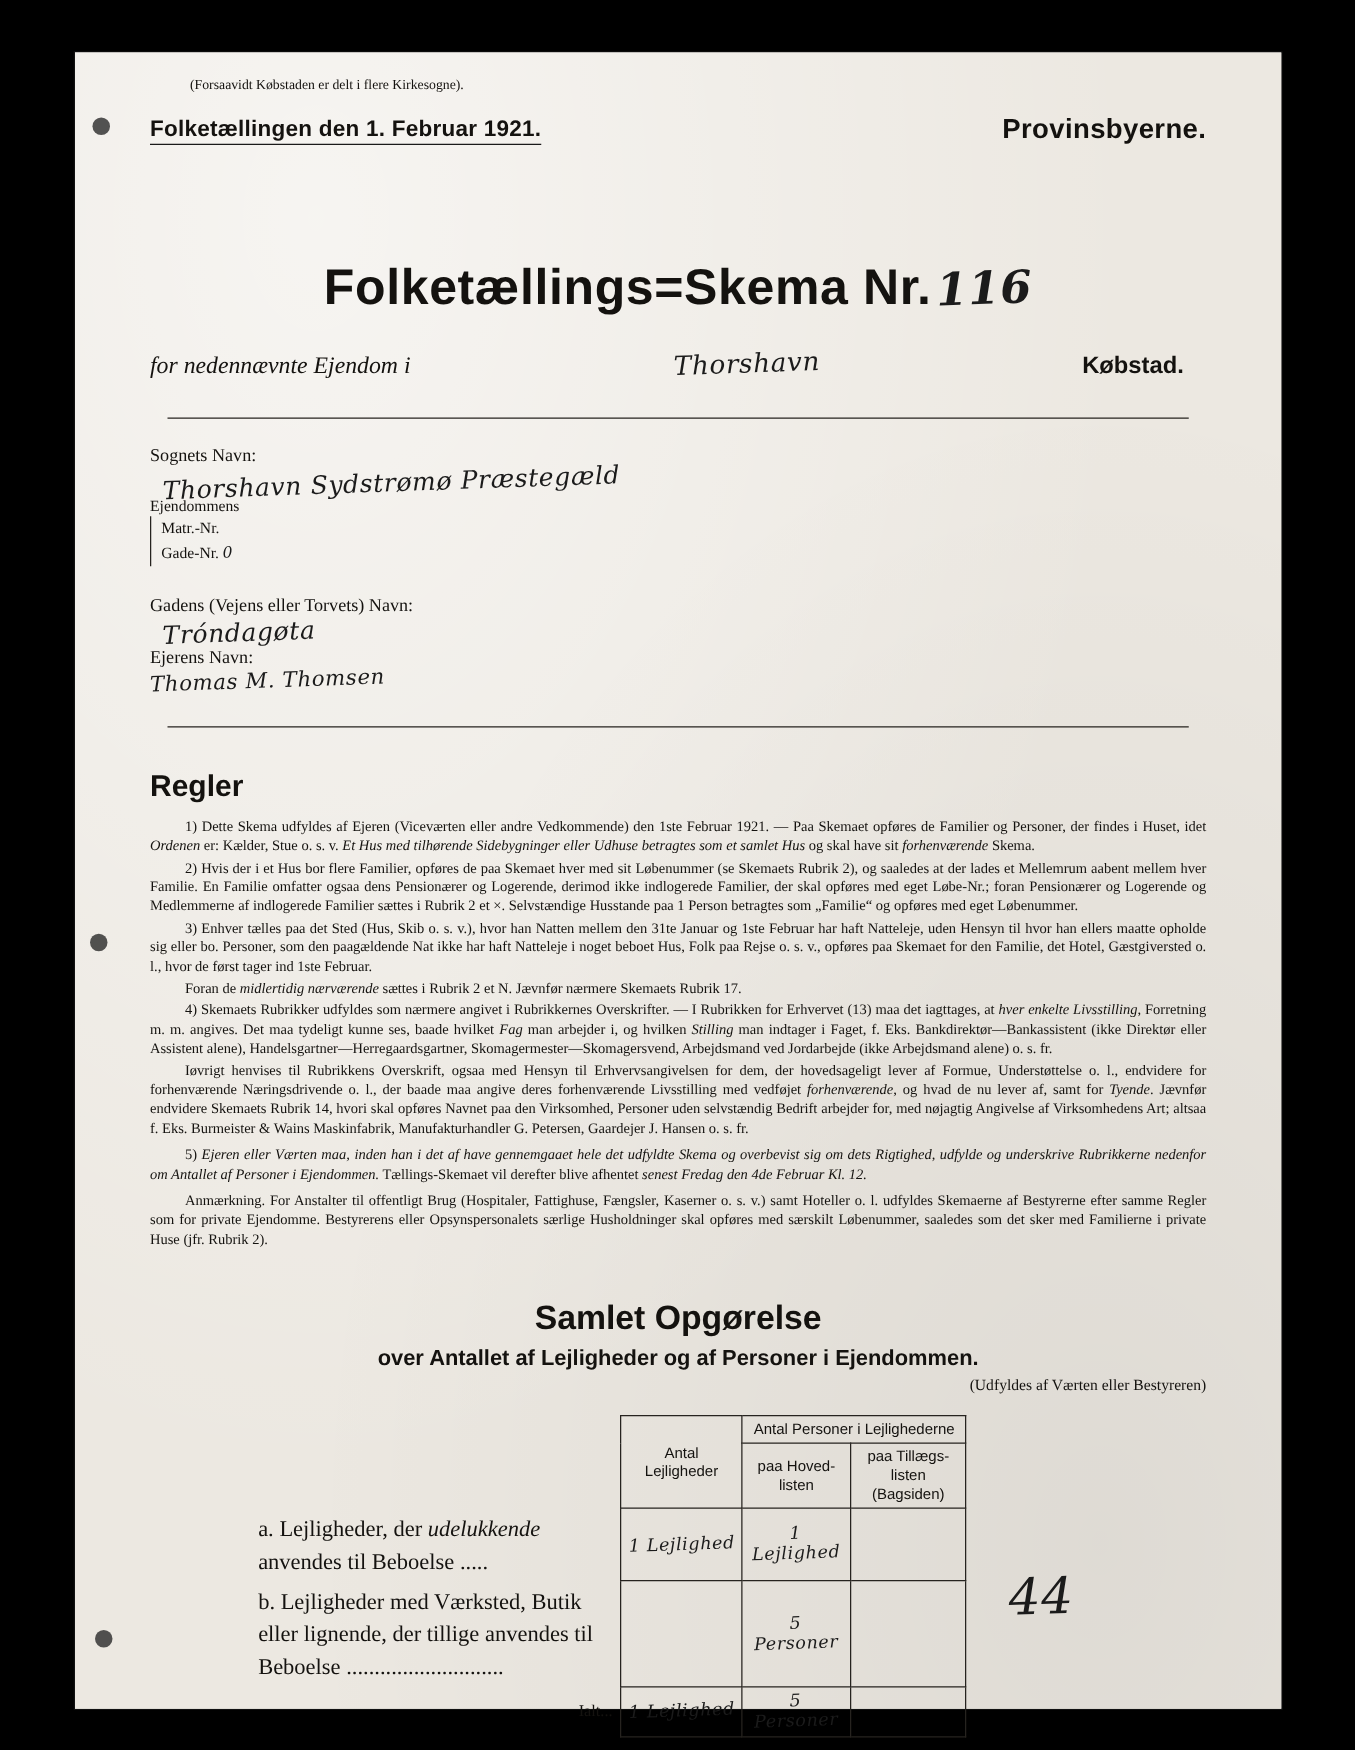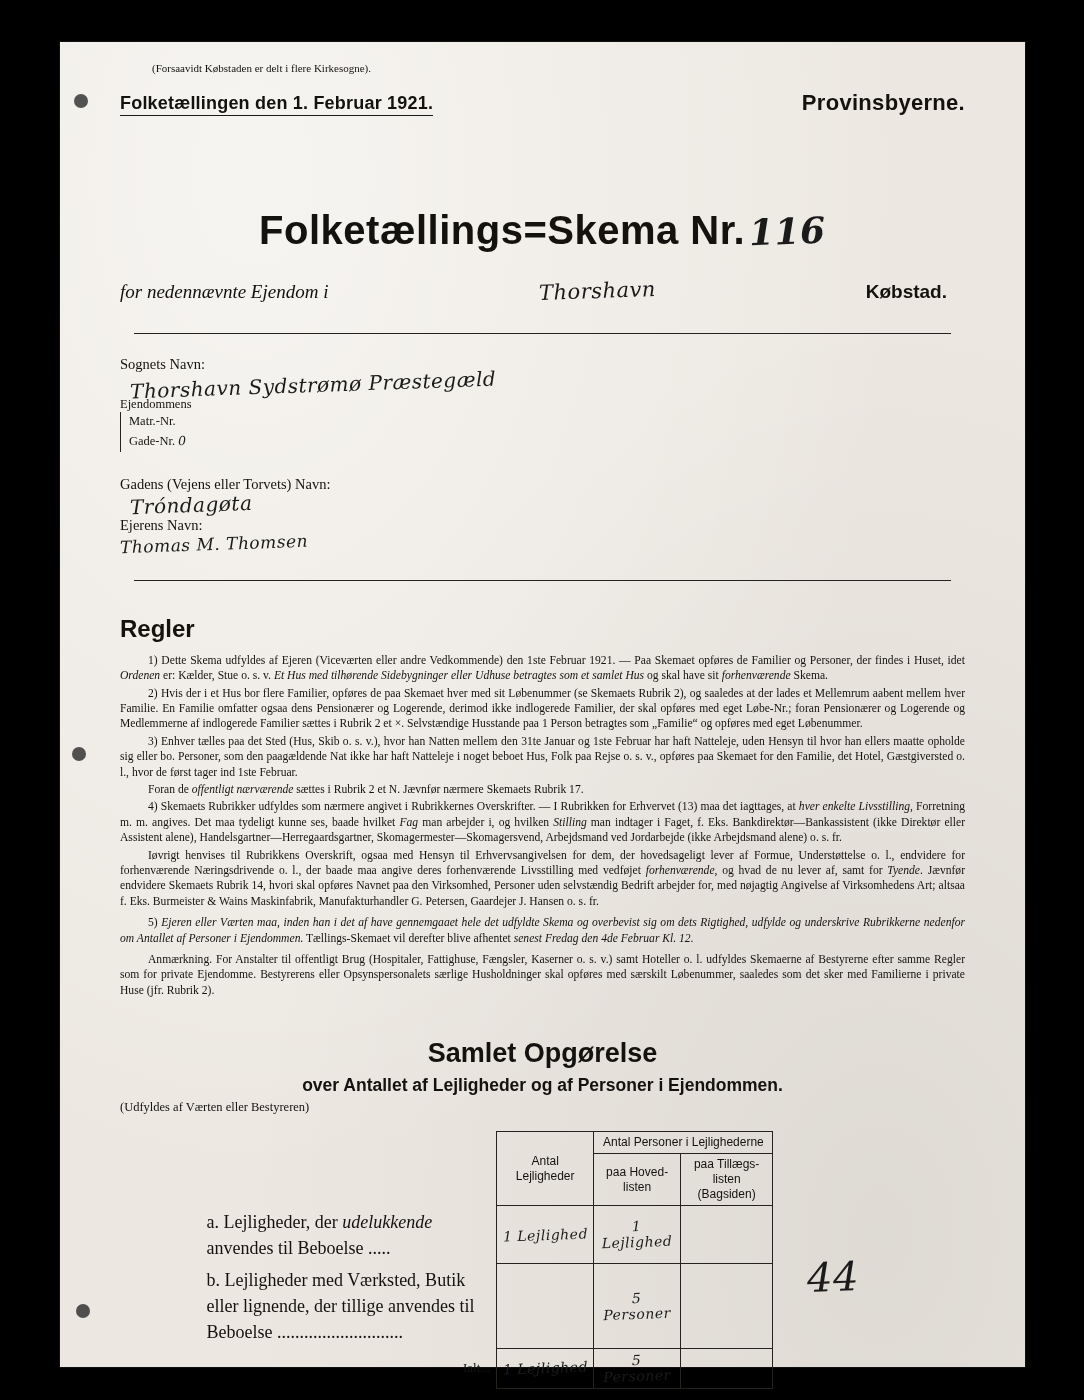--- a/index.html
+++ b/index.html
@@ -183,21 +183,21 @@
     font-weight: bold;
     margin-top: 40px;
   }
   .samlet-sub {
     text-align: center;
     font-size: 17.5px;
     font-weight: bold;
     margin-top: 6px;
   }
   .samlet-sub2 {
-    text-align: left;
+    text-align: right;
     font-size: 12.5px;
     margin-top: 4px;
     font-family: "Liberation Serif", serif;
   }
 
   
   table.summary {
     margin: 16px auto 0 auto;
     border-collapse: collapse;
     width: 700px;
@@ -295,21 +295,21 @@
       </div>
     </div>
 
     <hr class="rule tight">
 
     <div class="regler-title">Regler</div>
     <div class="regler-body">
       <p class="indent">1) Dette Skema udfyldes af Ejeren (Viceværten eller andre Vedkommende) den 1ste Februar 1921. — Paa Skemaet opføres de Familier og Personer, der findes i Huset, idet <i>Ordenen</i> er: Kælder, Stue o. s. v. <i>Et Hus med tilhørende Sidebygninger eller Udhuse betragtes som et samlet Hus</i> og skal have sit <i>forhenværende</i> Skema.</p>
       <p class="indent">2) Hvis der i et Hus bor flere Familier, opføres de paa Skemaet hver med sit Løbenummer (se Skemaets Rubrik 2), og saaledes at der lades et Mellemrum aabent mellem hver Familie. En Familie omfatter ogsaa dens Pensionærer og Logerende, derimod ikke indlogerede Familier, der skal opføres med eget Løbe-Nr.; foran Pensionærer og Logerende og Medlemmerne af indlogerede Familier sættes i Rubrik 2 et ×. Selvstændige Husstande paa 1 Person betragtes som „Familie“ og opføres med eget Løbenummer.</p>
       <p class="indent">3) Enhver tælles paa det Sted (Hus, Skib o. s. v.), hvor han Natten mellem den 31te Januar og 1ste Februar har haft Natteleje, uden Hensyn til hvor han ellers maatte opholde sig eller bo. Personer, som den paagældende Nat ikke har haft Natteleje i noget beboet Hus, Folk paa Rejse o. s. v., opføres paa Skemaet for den Familie, det Hotel, Gæstgiversted o. l., hvor de først tager ind 1ste Februar.</p>
-      <p class="indent">Foran de <i>offentligt nærværende</i> sættes i Rubrik 2 et N. Jævnfør nærmere Skemaets Rubrik 17.</p>
+      <p class="indent">Foran de <i>midlertidig nærværende</i> sættes i Rubrik 2 et N. Jævnfør nærmere Skemaets Rubrik 17.</p>
       <p class="indent">4) Skemaets Rubrikker udfyldes som nærmere angivet i Rubrikkernes Overskrifter. — I Rubrikken for Erhvervet (13) maa det iagttages, at <i>hver enkelte Livsstilling</i>, Forretning m. m. angives. Det maa tydeligt kunne ses, baade hvilket <i>Fag</i> man arbejder i, og hvilken <i>Stilling</i> man indtager i Faget, f. Eks. Bankdirektør—Bankassistent (ikke Direktør eller Assistent alene), Handelsgartner—Herregaardsgartner, Skomagermester—Skomagersvend, Arbejdsmand ved Jordarbejde (ikke Arbejdsmand alene) o. s. fr.</p>
       <p class="indent">Iøvrigt henvises til Rubrikkens Overskrift, ogsaa med Hensyn til Erhvervsangivelsen for dem, der hovedsageligt lever af Formue, Understøttelse o. l., endvidere for forhenværende Næringsdrivende o. l., der baade maa angive deres forhenværende Livsstilling med vedføjet <i>forhenværende</i>, og hvad de nu lever af, samt for <i>Tyende</i>. Jævnfør endvidere Skemaets Rubrik 14, hvori skal opføres Navnet paa den Virksomhed, Personer uden selvstændig Bedrift arbejder for, med nøjagtig Angivelse af Virksomhedens Art; altsaa f. Eks. Burmeister &amp; Wains Maskinfabrik, Manufakturhandler G. Petersen, Gaardejer J. Hansen o. s. fr.</p>
       <p class="indent" style="margin-top:6px;">5) <i>Ejeren eller Værten maa, inden han i det af have gennemgaaet hele det udfyldte Skema og overbevist sig om dets Rigtighed, udfylde og underskrive Rubrikkerne nedenfor om Antallet af Personer i Ejendommen.</i> Tællings-Skemaet vil derefter blive afhentet <i>senest Fredag den 4de Februar Kl. 12.</i></p>
       <p class="indent" style="margin-top:6px;">Anmærkning. For Anstalter til offentligt Brug (Hospitaler, Fattighuse, Fængsler, Kaserner o. s. v.) samt Hoteller o. l. udfyldes Skemaerne af Bestyrerne efter samme Regler som for private Ejendomme. Bestyrerens eller Opsynspersonalets særlige Husholdninger skal opføres med særskilt Løbenummer, saaledes som det sker med Familierne i private Huse (jfr. Rubrik 2).</p>
     </div>
 
     <div class="samlet-title">Samlet Opgørelse</div>
     <div class="samlet-sub">over Antallet af Lejligheder og af Personer i Ejendommen.</div>
     <div class="samlet-sub2">(Udfyldes af Værten eller Bestyreren)</div>
 

